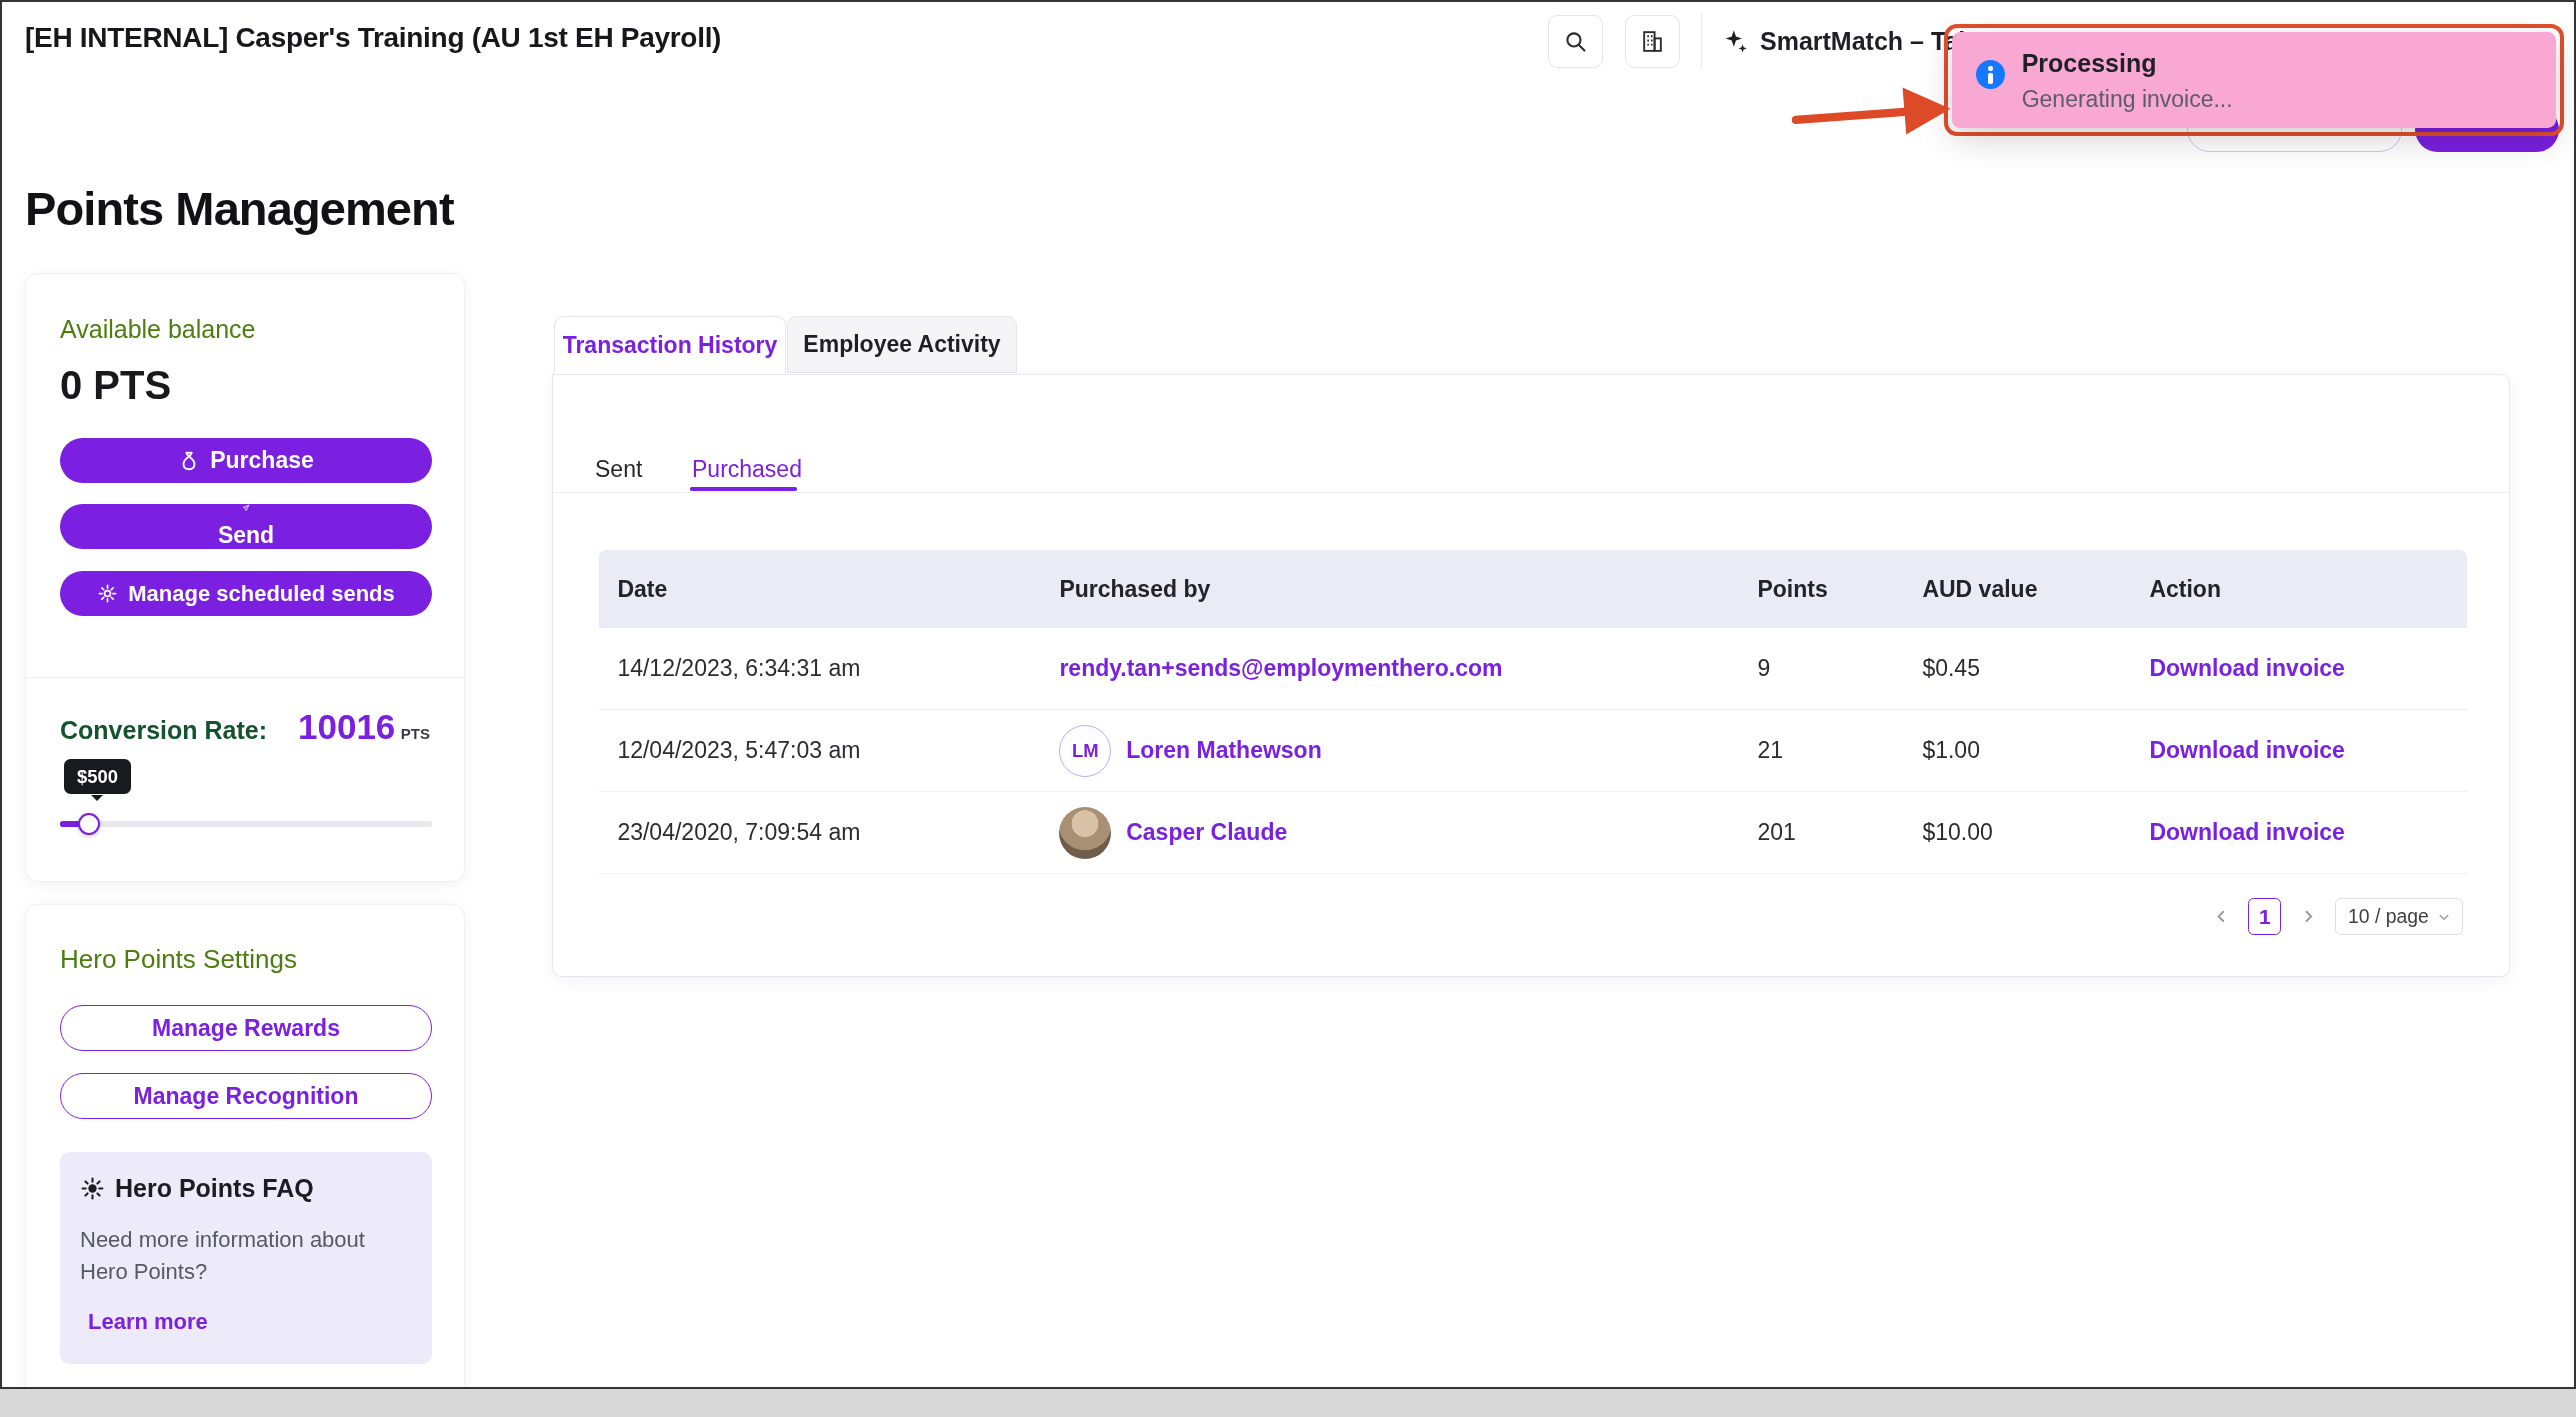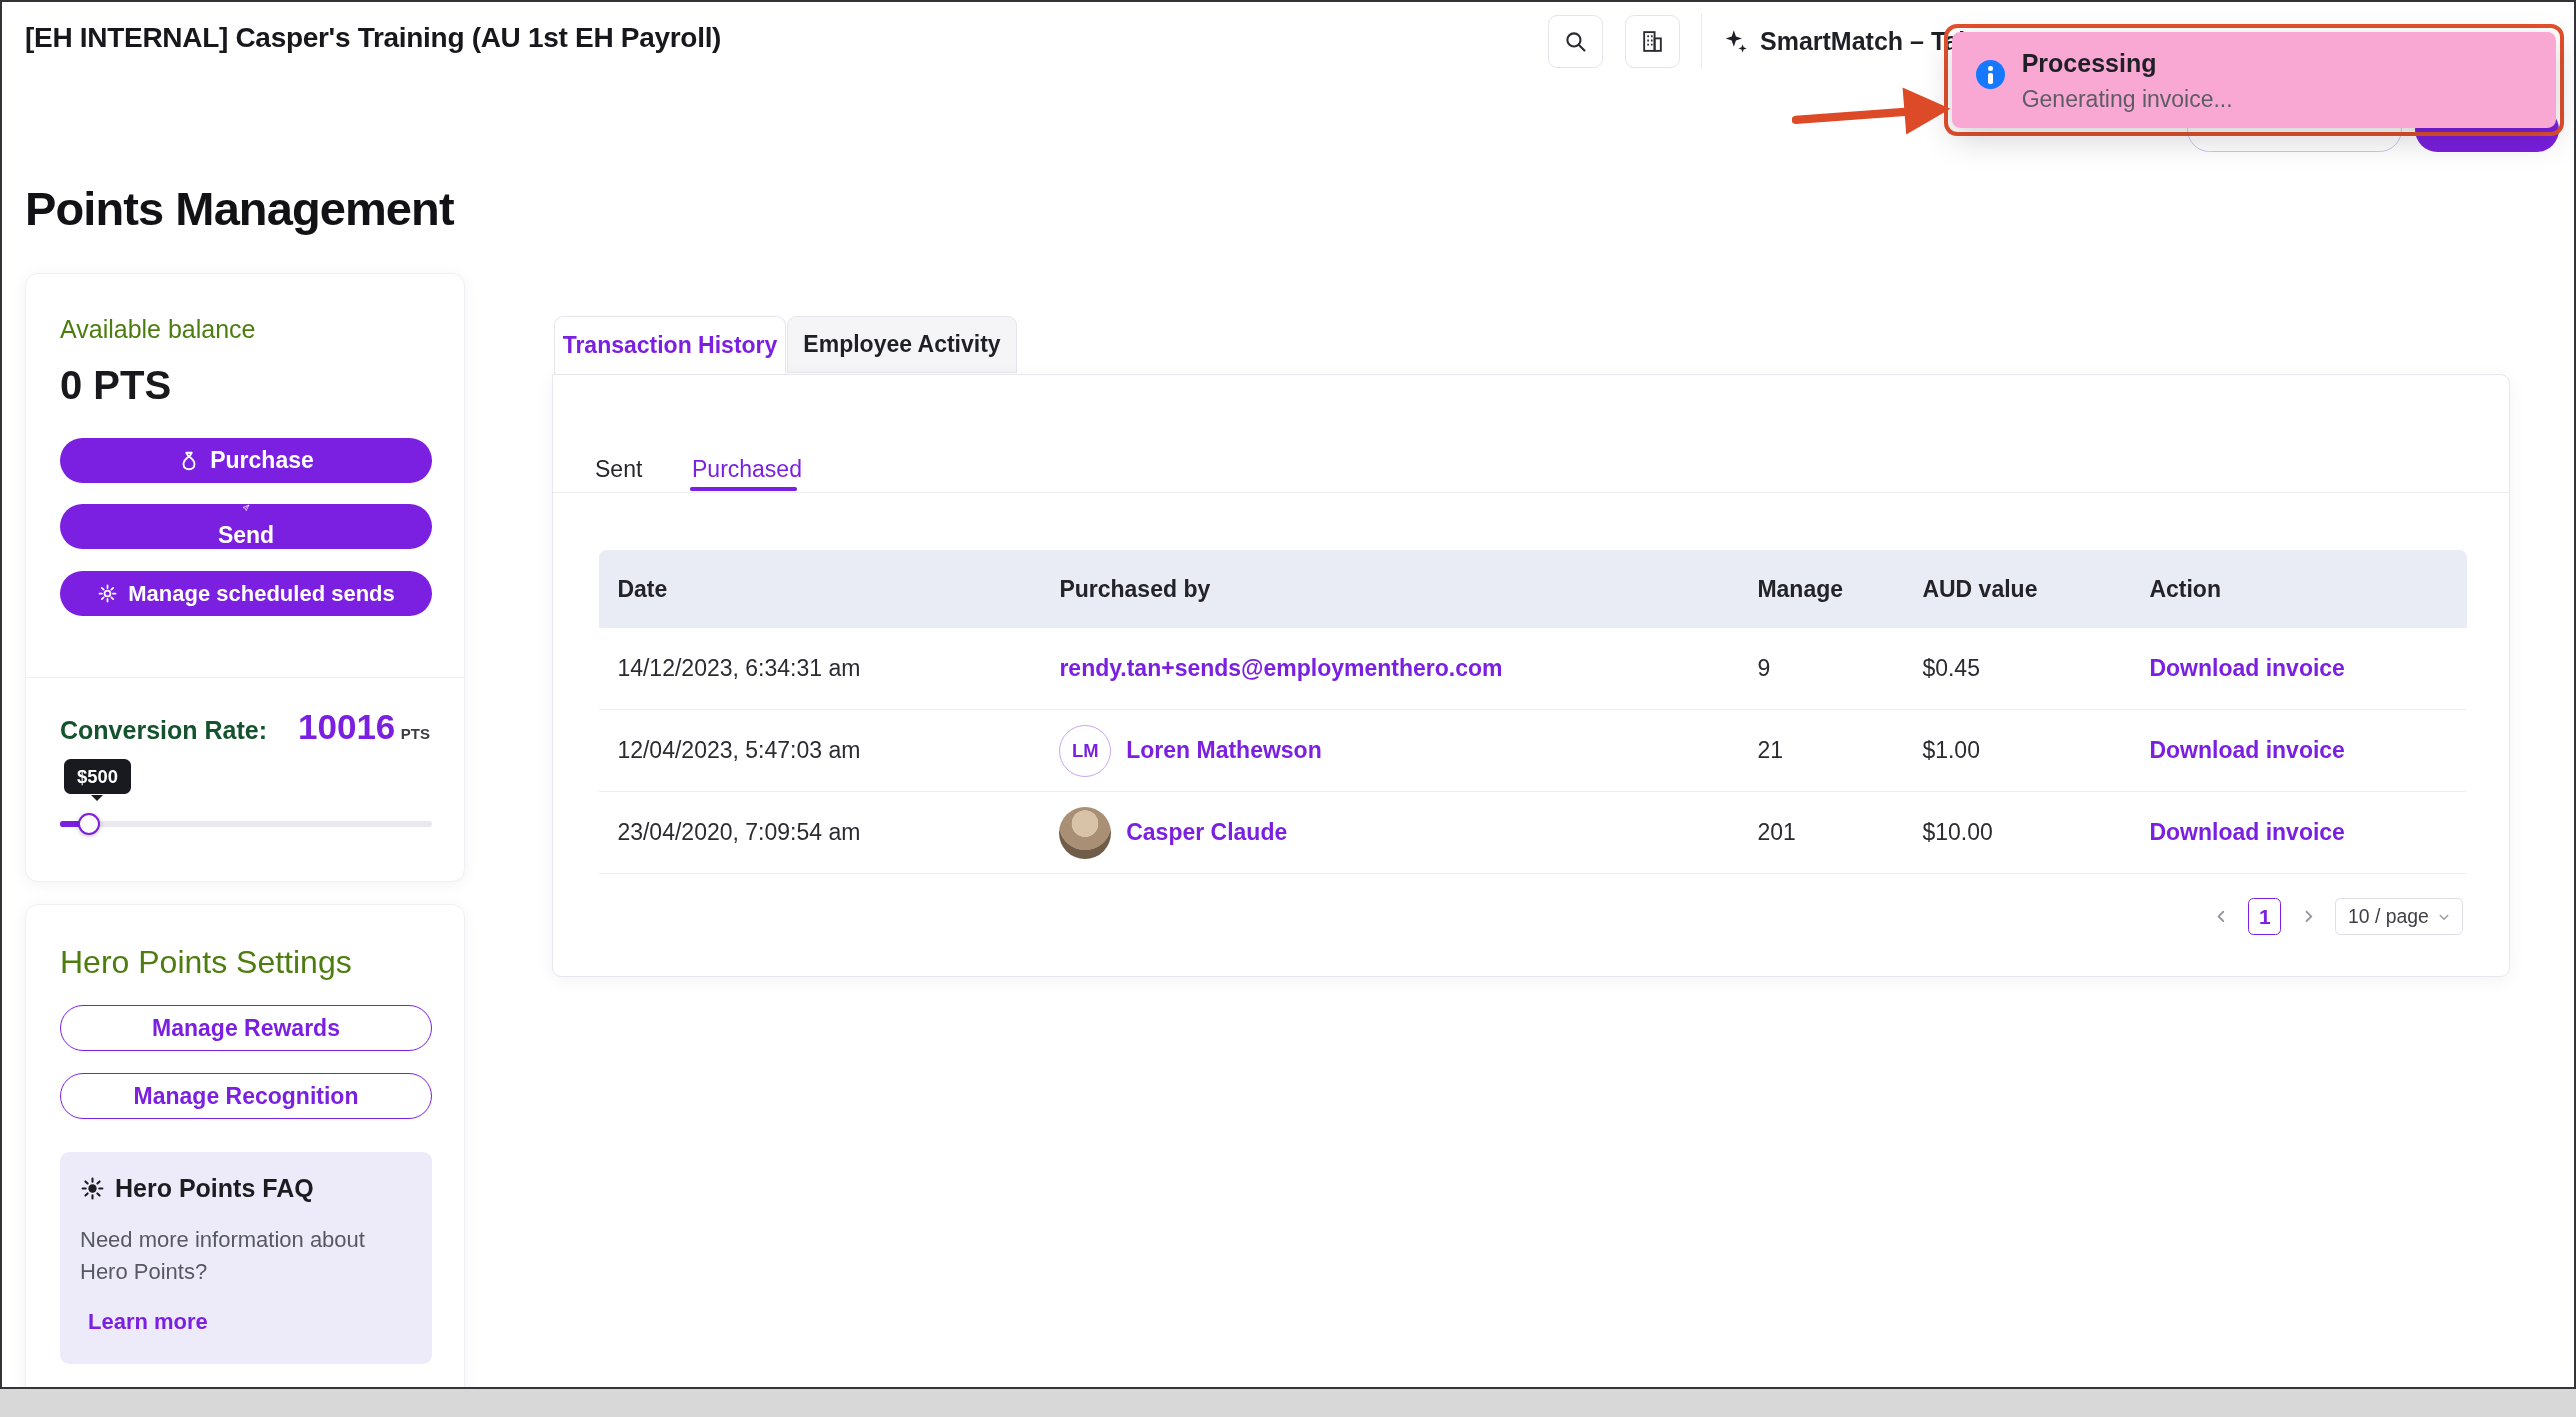--- a/index.html
+++ b/index.html
@@ -57,21 +57,21 @@
   .conv-points { font-size:35px; font-weight:700; color:#7B1FE0; }
   .conv-unit { font-size:15px; font-weight:700; color:#3b3b42; margin-left:5.5px; }
 
   .slider-tooltip { position:absolute; left:38px; top:485px; height:35px; padding:0 13px; background:#191920; border-radius:6.5px; color:#fff; font-size:18.4px; font-weight:700; display:flex; align-items:center; }
   .slider-tooltip .caret { position:absolute; left:50%; bottom:-6.5px; margin-left:-6.5px; width:0; height:0; border-left:6.5px solid transparent; border-right:6.5px solid transparent; border-top:6.5px solid #191920; }
   .slider { position:absolute; left:34px; top:539px; width:372px; height:22px; cursor:pointer; }
   .slider-track { position:absolute; left:0; right:0; top:8.3px; height:5.5px; border-radius:2.8px; background:#e8e8ee; }
   .slider-fill { position:absolute; left:0; top:8.3px; width:30px; height:5.5px; border-radius:2.8px; background:#7B1FE0; }
   .slider-thumb { position:absolute; left:18.4px; top:0; width:22px; height:22px; background:#fff; border:2.8px solid #7B1FE0; border-radius:50%; box-shadow:0 0.9px 4.6px rgba(0,0,0,0.25); cursor:grab; }
 
-  .settings-title { top:39px; font-size:32px;text-align:center; }
+  .settings-title { top:39px; font-size:26px;text-align:center; }
   .btn-outline { position:absolute; left:34px; width:372px; height:46px; background:#fff; border:1.8px solid #7B1FE0; border-radius:24px; color:#7B1FE0; font-family:inherit; font-size:23px; font-weight:700; display:flex; align-items:center; justify-content:center; cursor:pointer; }
   .btn-rewards { top:100px; }
   .btn-recognition { top:168px; }
 
   .faq-panel { position:absolute; left:34px; top:247px; width:372px; height:212px; background:#EDEBFA; border-radius:9.2px; }
   .faq-title-row { position:absolute; left:20px; top:22px; display:flex; align-items:center; gap:10px; font-size:25px; font-weight:700; color:#1c1c21; }
   .faq-body { position:absolute; left:20px; top:72px; width:304px; font-size:22px; line-height:1.45; color:#585862; }
   .faq-link { position:absolute; left:28px; top:157px; font-size:22px; font-weight:700; color:#7B1FE0; text-decoration:none; cursor:pointer; }
 
   .fbt-panel { position:absolute; left:34px; top:483px; width:372px; height:111px; background:#EDEBFA; border-radius:9.2px; }
@@ -226,21 +226,21 @@
   <section class="main-card">
     <div class="subtab subtab-sent">Sent</div>
     <div class="subtab subtab-purchased">Purchased</div>
     <div class="ink-bar"></div>
     <div class="subtab-divider"></div>
 
     <div class="table">
       <div class="thead">
         <div class="cell">Date</div>
         <div class="cell">Purchased by</div>
-        <div class="cell">Manage</div>
+        <div class="cell">Points</div>
         <div class="cell">AUD value</div>
         <div class="cell">Action</div>
       </div>
 
       <div class="trow">
         <div class="cell">14/12/2023, 6:34:31 am</div>
         <div class="cell">
             <a class="link-purple">rendy.tan+sends@employmenthero.com</a>
           </div>
         <div class="cell">9</div>

